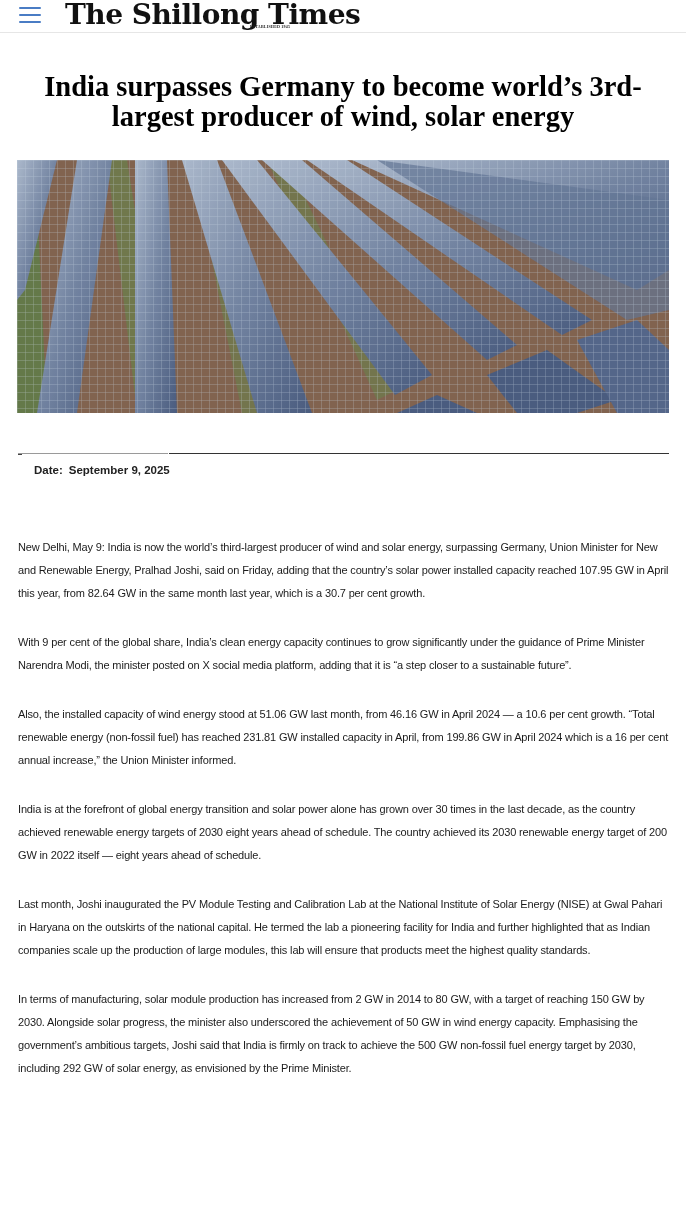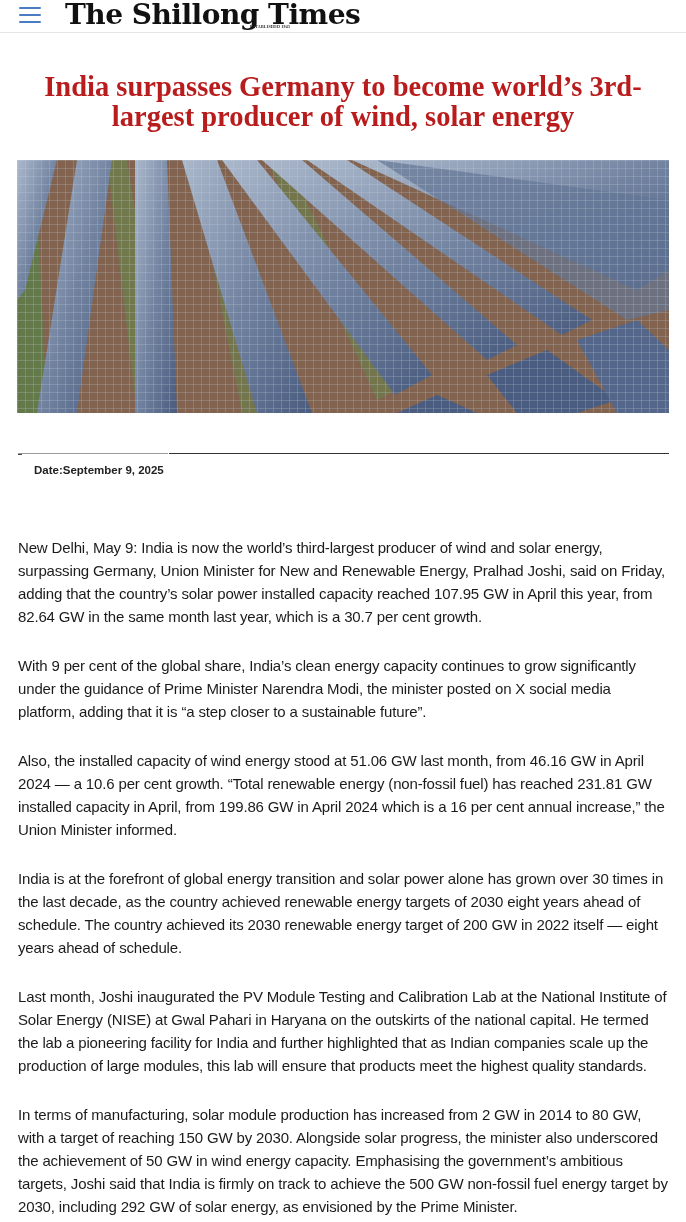--- a/index.html
+++ b/index.html
@@ -29,47 +29,47 @@
   }
   .logo-est {
     position: absolute; left: 185px; top: 24px;
     font-family: "Liberation Serif", serif; font-size: 4px; font-weight: bold; color: #222;
     letter-spacing: 0.2px; white-space: nowrap;
   }
 
   .headline {
     position: absolute; left: 30px; top: 72px; width: 626px;
     font-family: "Liberation Serif", serif; font-weight: bold; font-size: 28.5px;
-    line-height: 30px; text-align: center; color: #b91c1c;
+    line-height: 30px; text-align: center; color: #000000;
   }
 
   .hero {
     position: absolute; left: 17px; top: 160px; width: 652px; height: 253px; overflow: hidden;
     background: linear-gradient(180deg, #8f9fb6 0%, #6d7f9b 40%, #4f617f 100%);
   }
   .hero svg { display: block; }
 
   .divider-left {
     position: absolute; left: 18px; top: 453px; width: 150px; height: 1px; background: #9a9a9a;
   }
   .divider-tick { position: absolute; left: 18px; top: 454px; width: 4px; height: 1px; background: #444; }
   .divider-right {
     position: absolute; left: 169px; top: 453px; width: 500px; height: 1px; background: #333;
   }
 
   .dateline {
     position: absolute; left: 34px; top: 464px; font-size: 11.5px; font-weight: bold; color: #222;
   }
-  .dateline .lbl { }
+  .dateline .lbl { margin-right: 6px; }
 
   .article {
     position: absolute; left: 18px; top: 536px; width: 652px;
   }
   .article p {
-    font-family: "Liberation Sans", sans-serif; font-size: 15px; line-height: 23px;
+    font-family: "Liberation Sans", sans-serif; font-size: 11px; line-height: 23px;
     color: #1b1b1b; margin-bottom: 26px; letter-spacing: -0.15px;
   }
 </style>
 </head>
 <body>
 
 <header class="topbar">
   <div class="hamburger">
     <span></span>
       <span></span>

